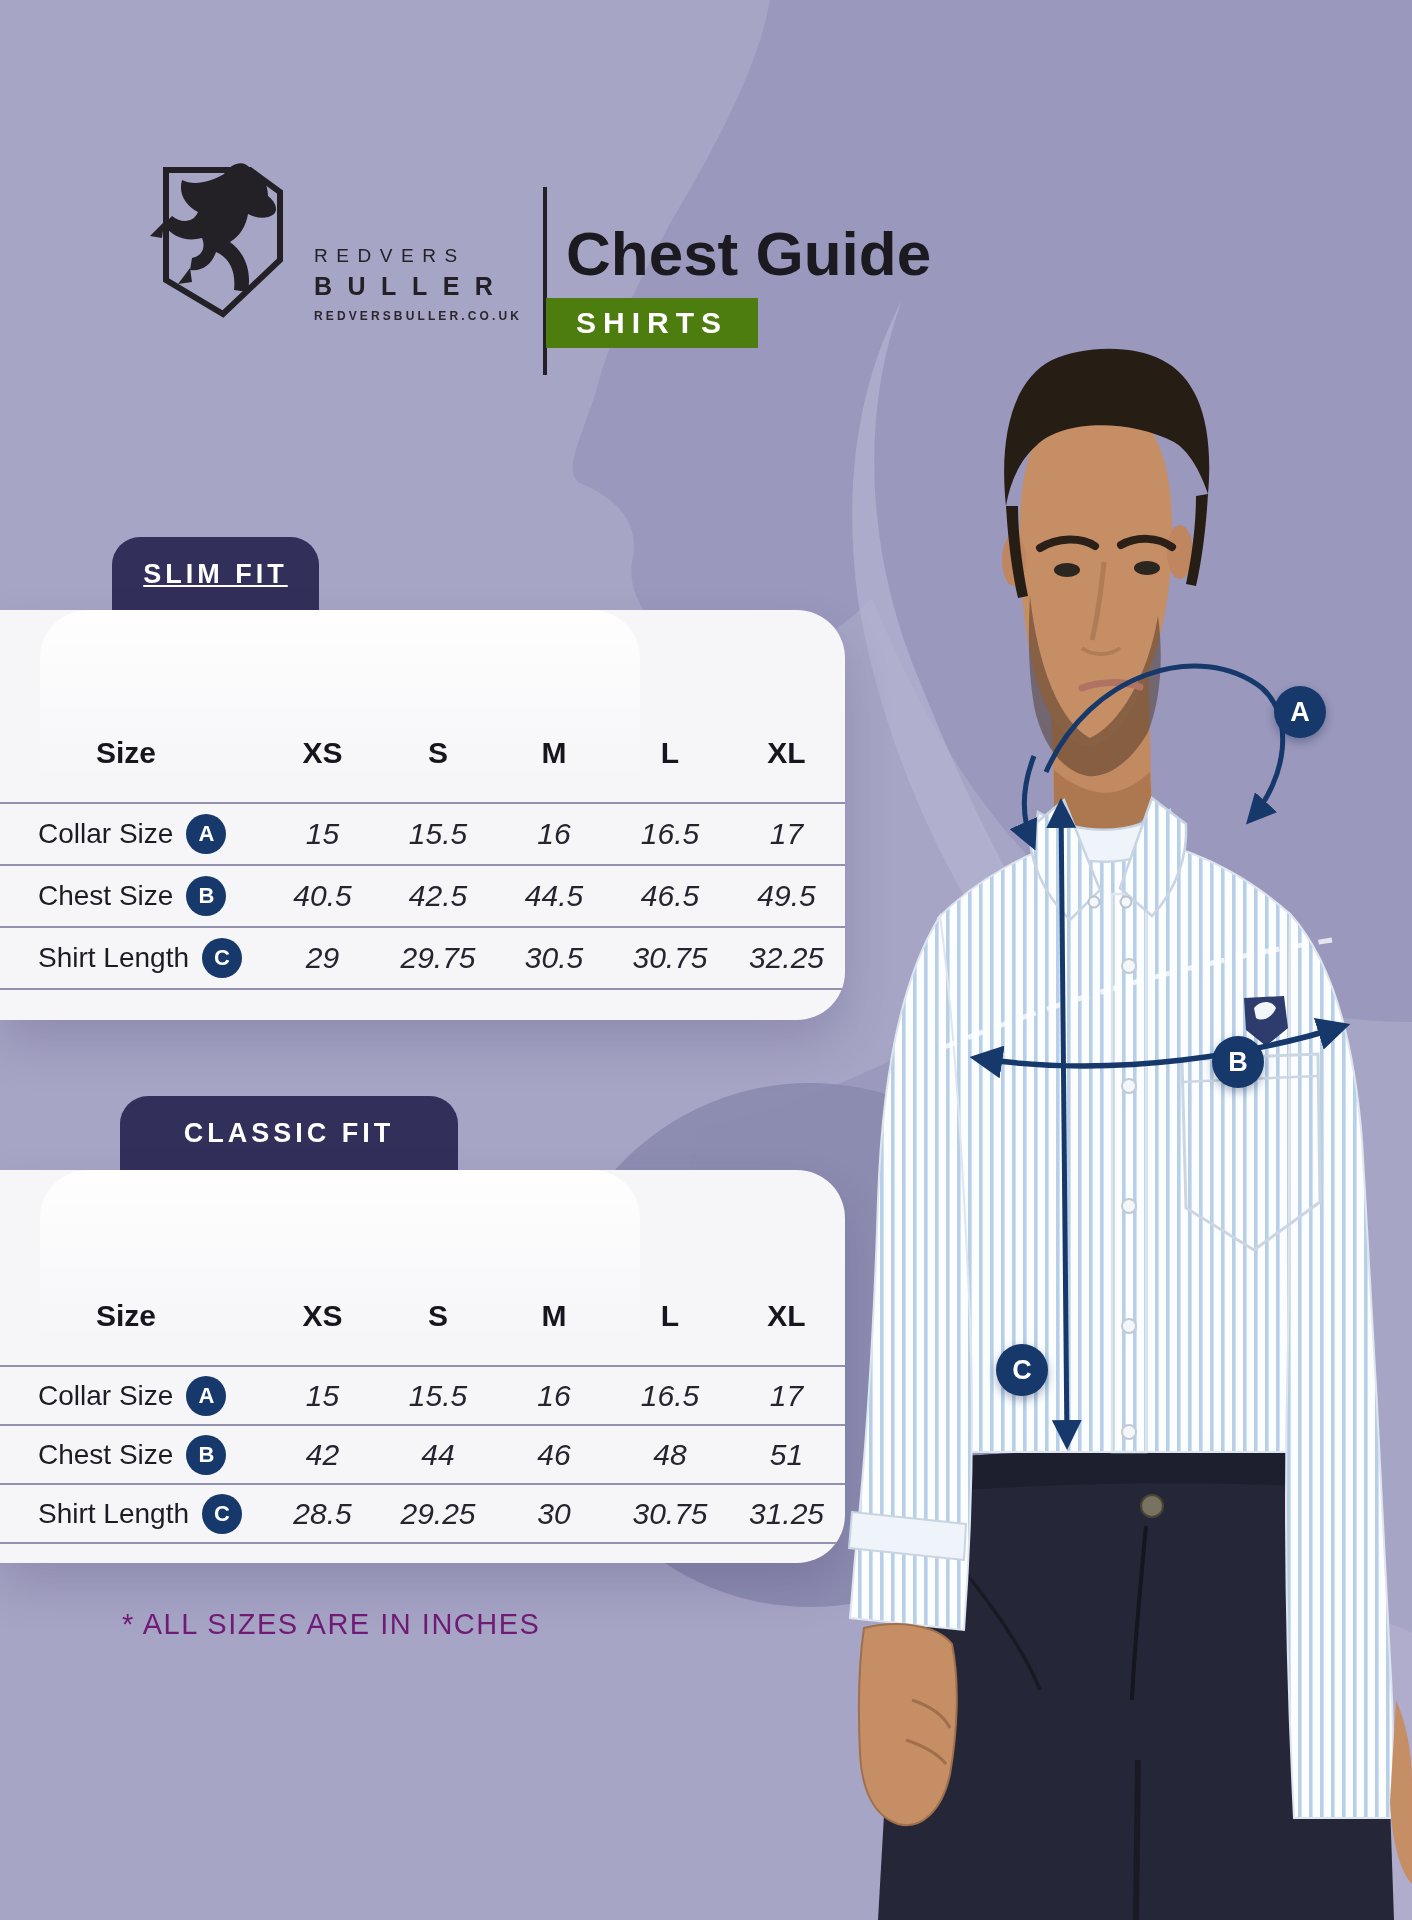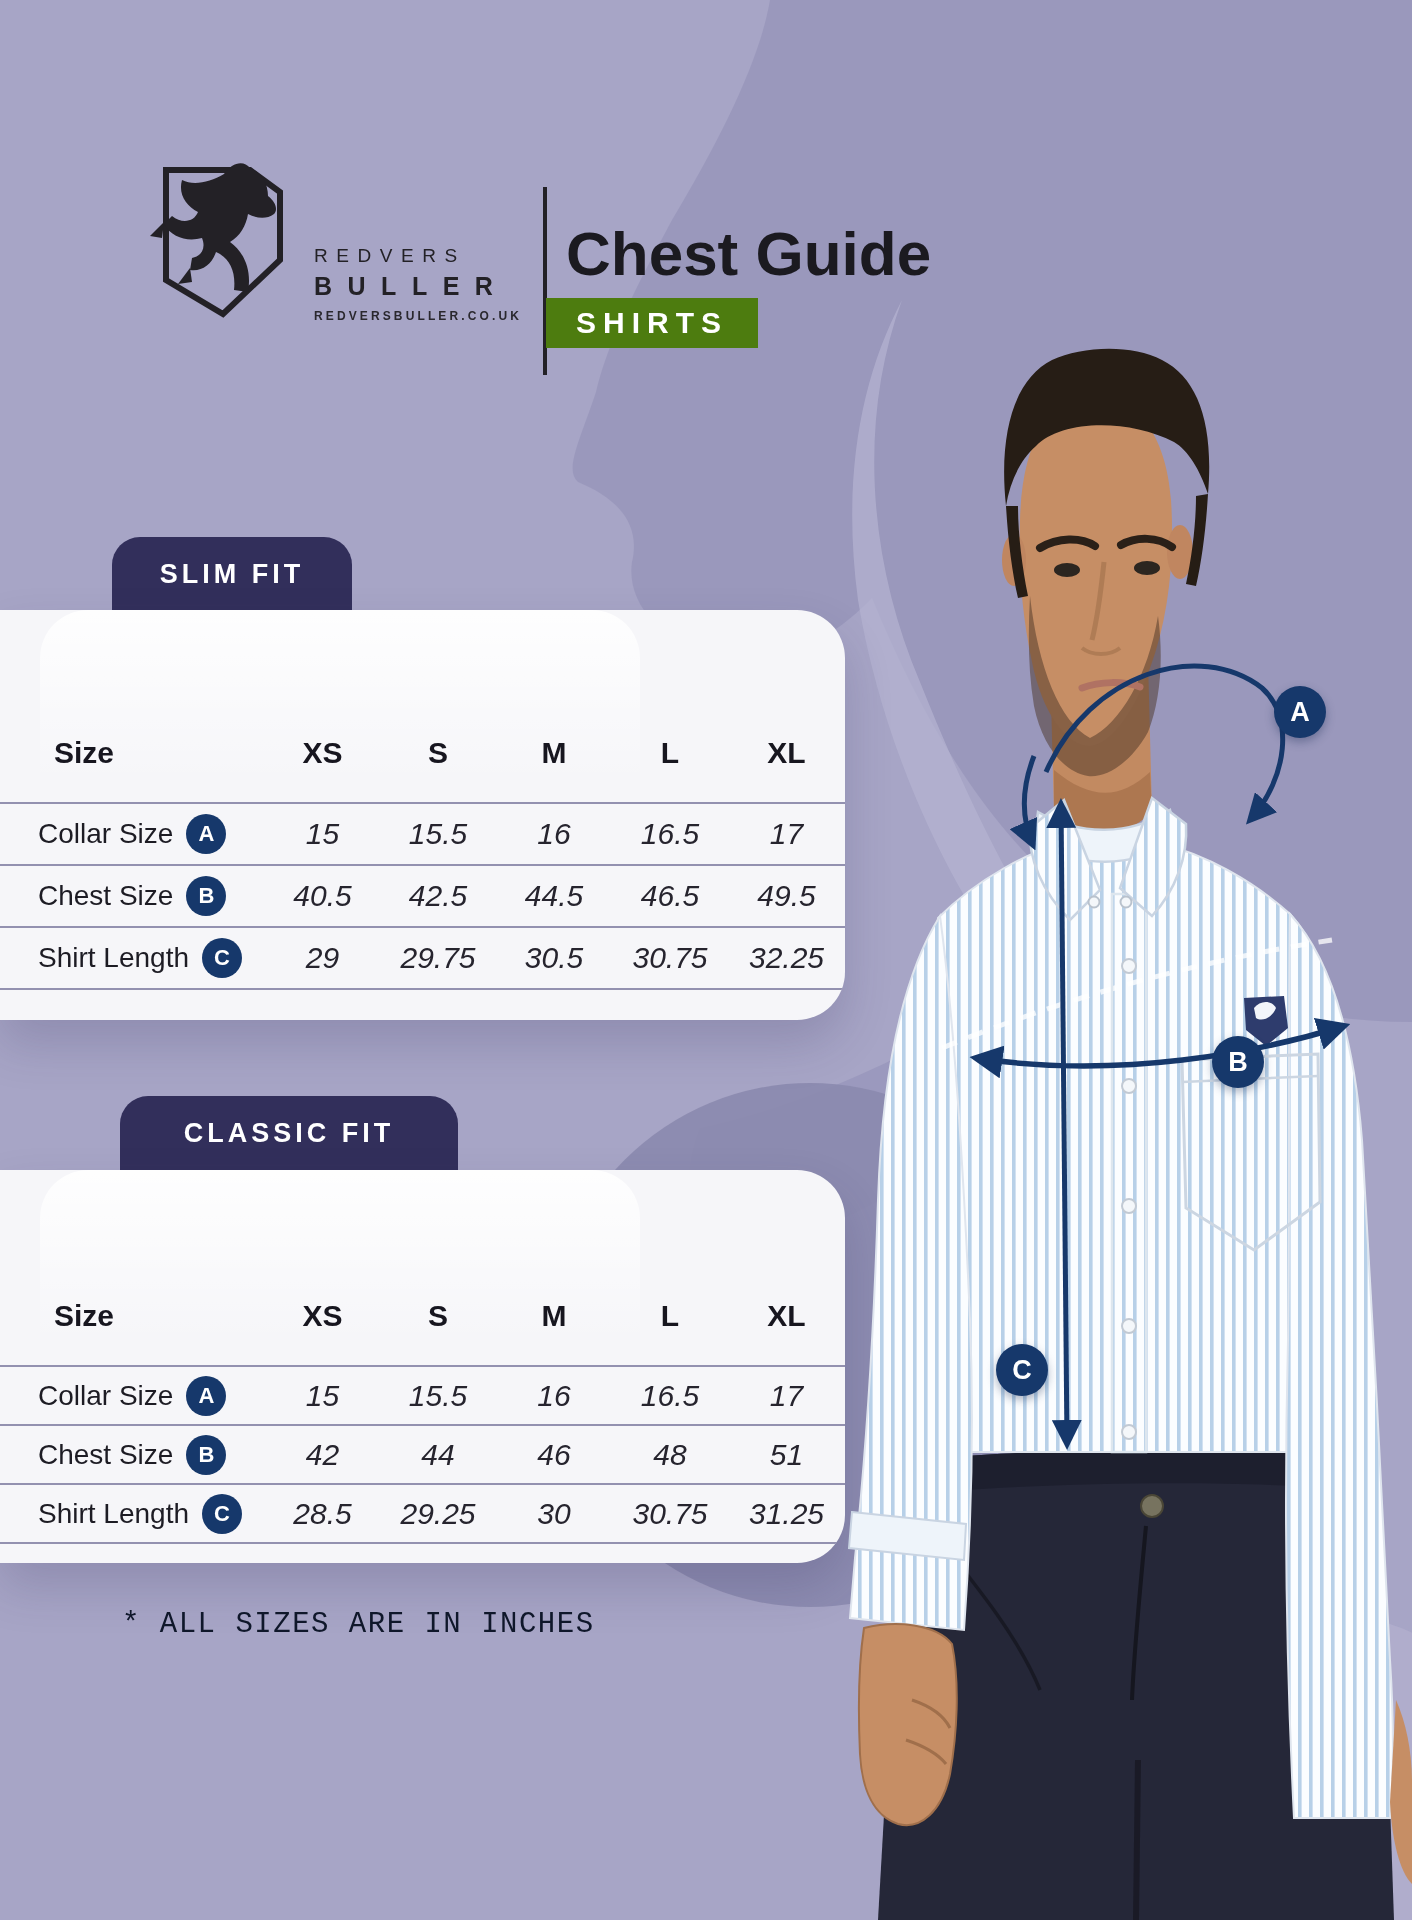--- a/index.html
+++ b/index.html
@@ -15,46 +15,46 @@
   .brand-line2{font-size:25px;font-weight:600;letter-spacing:0.62em;line-height:1.0;margin-top:9px;}
   .brand-url{font-size:12px;font-weight:700;letter-spacing:0.26em;margin-top:10px;color:#2a282e;}
   .header-divider{left:543px;top:187px;width:4px;height:188px;background:#232126;}
   .page-title{left:566px;top:218px;font-size:62px;font-weight:700;color:#1b1a20;letter-spacing:0px;}
   .category-badge{left:546px;top:298px;width:212px;height:50px;background:#4d7c0f;color:#ffffff;
      display:flex;align-items:center;justify-content:center;font-size:30px;font-weight:700;letter-spacing:7px;}
 
   
   .fit-badge{background:#322f5b;color:#fff;border-radius:28px 28px 0 0;
      display:flex;align-items:center;justify-content:center;font-size:27px;font-weight:700;letter-spacing:4px;z-index:2;}
-  #slim-badge{left:112px;top:537px;width:240px;height:74px;}
+  #slim-badge{left:112px;top:537px;width:207px;height:74px;text-decoration:underline;}
   #classic-badge{left:120px;top:1096px;width:338px;height:74px;}
   .card{background:#f6f6f9;border-radius:0 48px 48px 0;box-shadow:0 24px 48px rgba(49,46,91,.20);z-index:2;overflow:hidden;}
   #slim-card{left:0;top:610px;width:845px;height:410px;}
   #classic-card{left:0;top:1170px;width:845px;height:393px;}
   .card::before{content:"";position:absolute;left:40px;top:0;width:600px;height:230px;border-radius:48px;
      background:linear-gradient(180deg,rgba(255,255,255,.9),rgba(255,255,255,0) 75%);}
 
   .trow{display:flex;align-items:center;position:relative;border-bottom:2px solid rgba(85,82,130,.62);}
   .hrow{align-items:flex-end;}
   #slim-card .hrow{height:160px;padding-bottom:32px;}
   #slim-card .drow{height:60px;}
   #classic-card .hrow{height:163px;padding-bottom:32px;}
   #classic-card .drow{height:57px;}
   .c0{width:265px;box-sizing:border-box;padding-left:38px;display:flex;align-items:center;}
-  .hrow .c0{padding-left:54px;}
+  .hrow .c0{padding-left:96px;}
   .cc{width:115px;text-align:center;}
   .cc2{width:116px;text-align:center;}
   .cc3{width:117px;text-align:center;}
   .col-head{font-size:30px;font-weight:700;color:#17161f;}
   .row-label{font-size:28px;color:#1d1c24;}
   .cell-val{font-size:30px;color:#26242e;font-style:italic;}
   .marker-badge{margin-left:13px;width:40px;height:40px;min-width:40px;border-radius:50%;background:#16386b;color:#fff;
      display:flex;align-items:center;justify-content:center;font-size:22px;font-weight:700;}
 
-  .note-text{left:122px;top:1608px;font-size:29px;letter-spacing:1.5px;color:#0f172a;z-index:2;font-family:Liberation Mono, monospace;}
+  .note-text{left:122px;top:1608px;font-size:29px;letter-spacing:1.5px;color:#701a75;z-index:2;}
 
   
   #man-svg{left:0;top:0;z-index:3;}
   #annot-svg{left:0;top:0;z-index:4;pointer-events:none;}
   .fig-marker{width:52px;height:52px;border-radius:50%;background:#16386b;color:#fff;z-index:5;
      display:flex;align-items:center;justify-content:center;font-size:27px;font-weight:700;box-shadow:0 4px 10px rgba(20,40,80,.35);}
   #fig-marker-a{left:1274px;top:686px;}
   #fig-marker-b{left:1212px;top:1036px;}
   #fig-marker-c{left:996px;top:1344px;}
   #bg-svg{left:0;top:0;z-index:0;}

